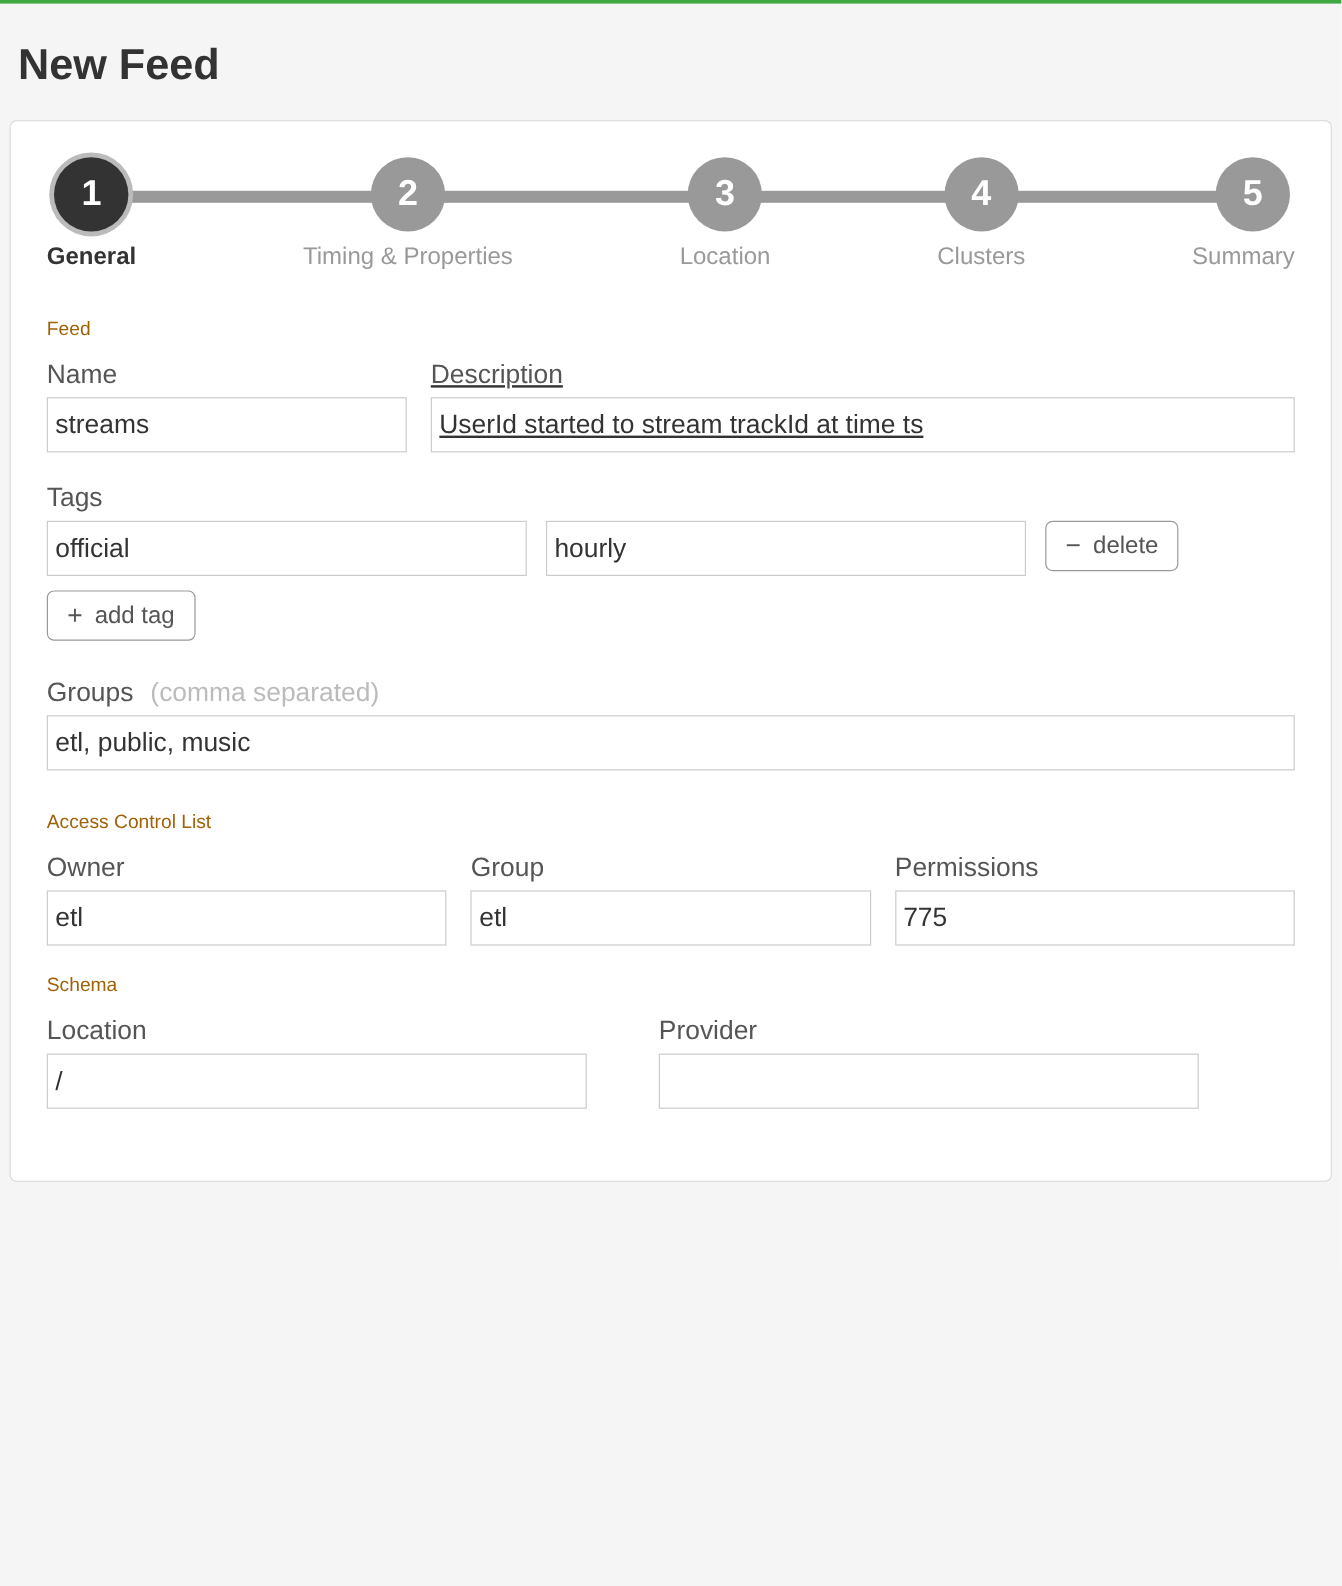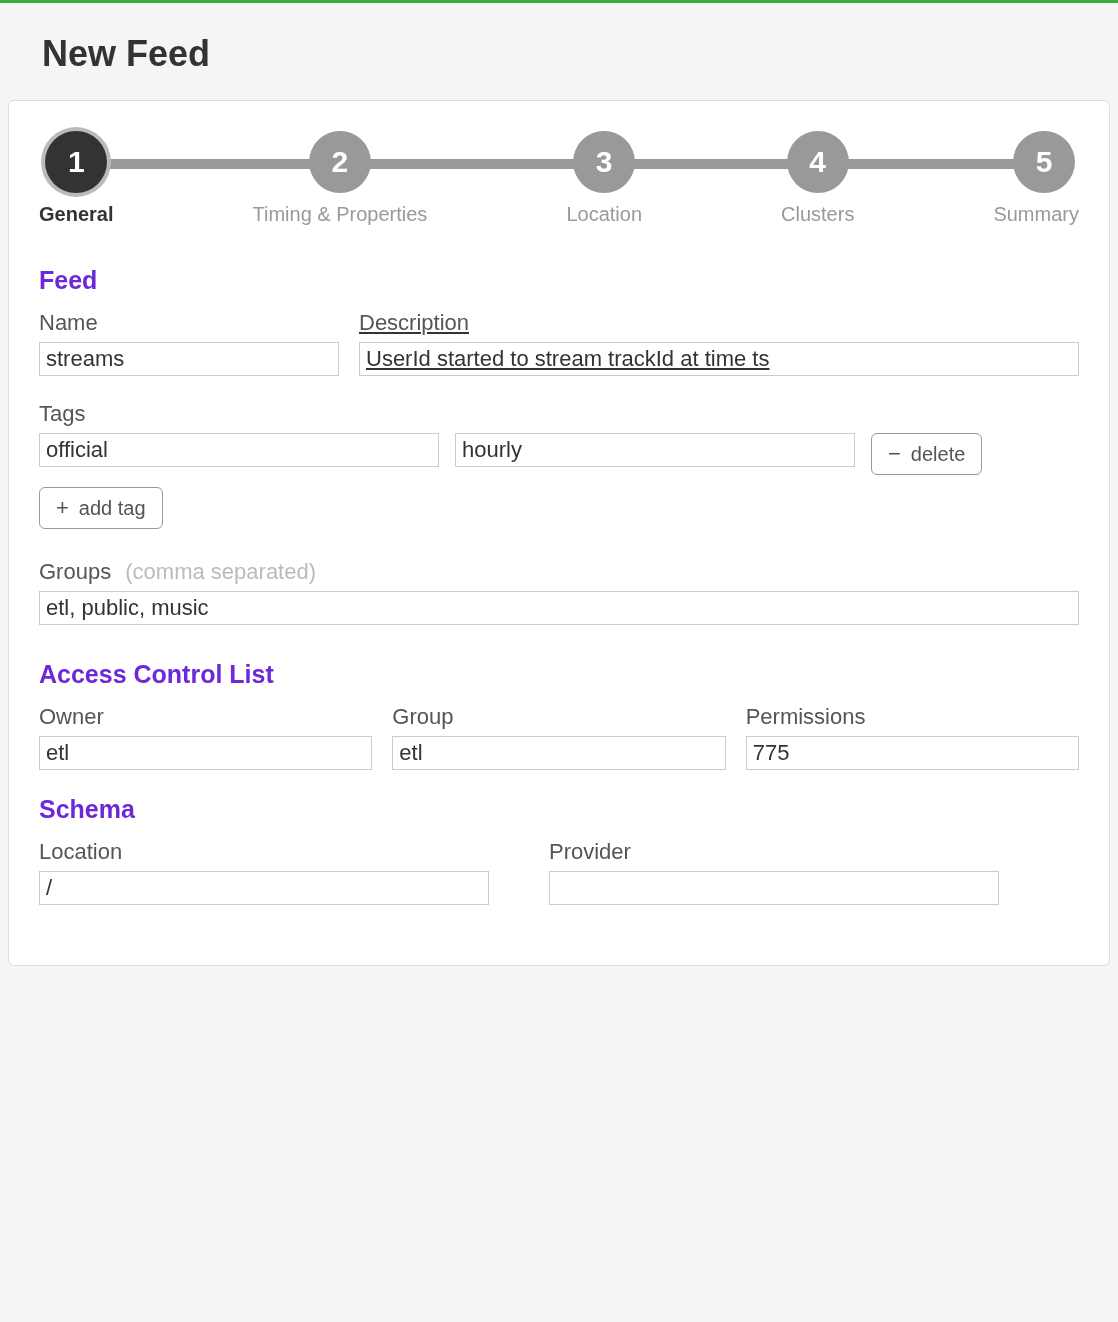--- a/index.html
+++ b/index.html
@@ -5,21 +5,20 @@
   * { box-sizing: border-box; margin: 0; padding: 0; }
   body {
     font-family: "Helvetica Neue", Helvetica, Arial, sans-serif;
     background: #f5f5f5;
     color: #333;
     width: 1118px;
   }
   .top-accent { height: 3px; background: #3fa940; }
   .page-header {
     padding: 30px 15px 25px 15px;
-    margin-left: 27px;
   }
   .page-header h1 {
     font-size: 36px;
     font-weight: 700;
     color: #333;
   }
   .card {
     background: #fff;
     border: 1px solid #ddd;
     border-radius: 6px;
@@ -75,23 +74,23 @@
     position: absolute;
     top: 28px;
     left: 30px;
     right: 30px;
     height: 10px;
     background: #999;
     z-index: 1;
   }
   
   h2.section {
-    font-size: 25px;
-    font-weight: 700;
-    color: #6d28d9;
+    font-size: 16px;
+    font-weight: 400;
+    color: #a16207;
     margin-bottom: 15px;
     margin-top: 10px;
   }
   .row {
     display: flex;
     gap: 20px;
     margin-bottom: 25px;
     align-items: center;
   }
   .field {
@@ -102,21 +101,21 @@
     font-size: 22px;
     color: #555;
     margin-bottom: 6px;
   }
   .label-hint {
     color: #bbb;
     font-size: 22px;
     margin-left: 8px;
   }
   input[type=text] {
-    height: 34px;
+    height: 46px;
     border: 1px solid #ccc;
     padding: 4px 6px;
     font-size: 22px;
     color: #333;
     background: #fff;
     outline: none;
   }
   .w-name { width: 300px; }
   .w-desc { flex: 1; text-decoration: underline; }
   .w-tag { width: 400px; }

